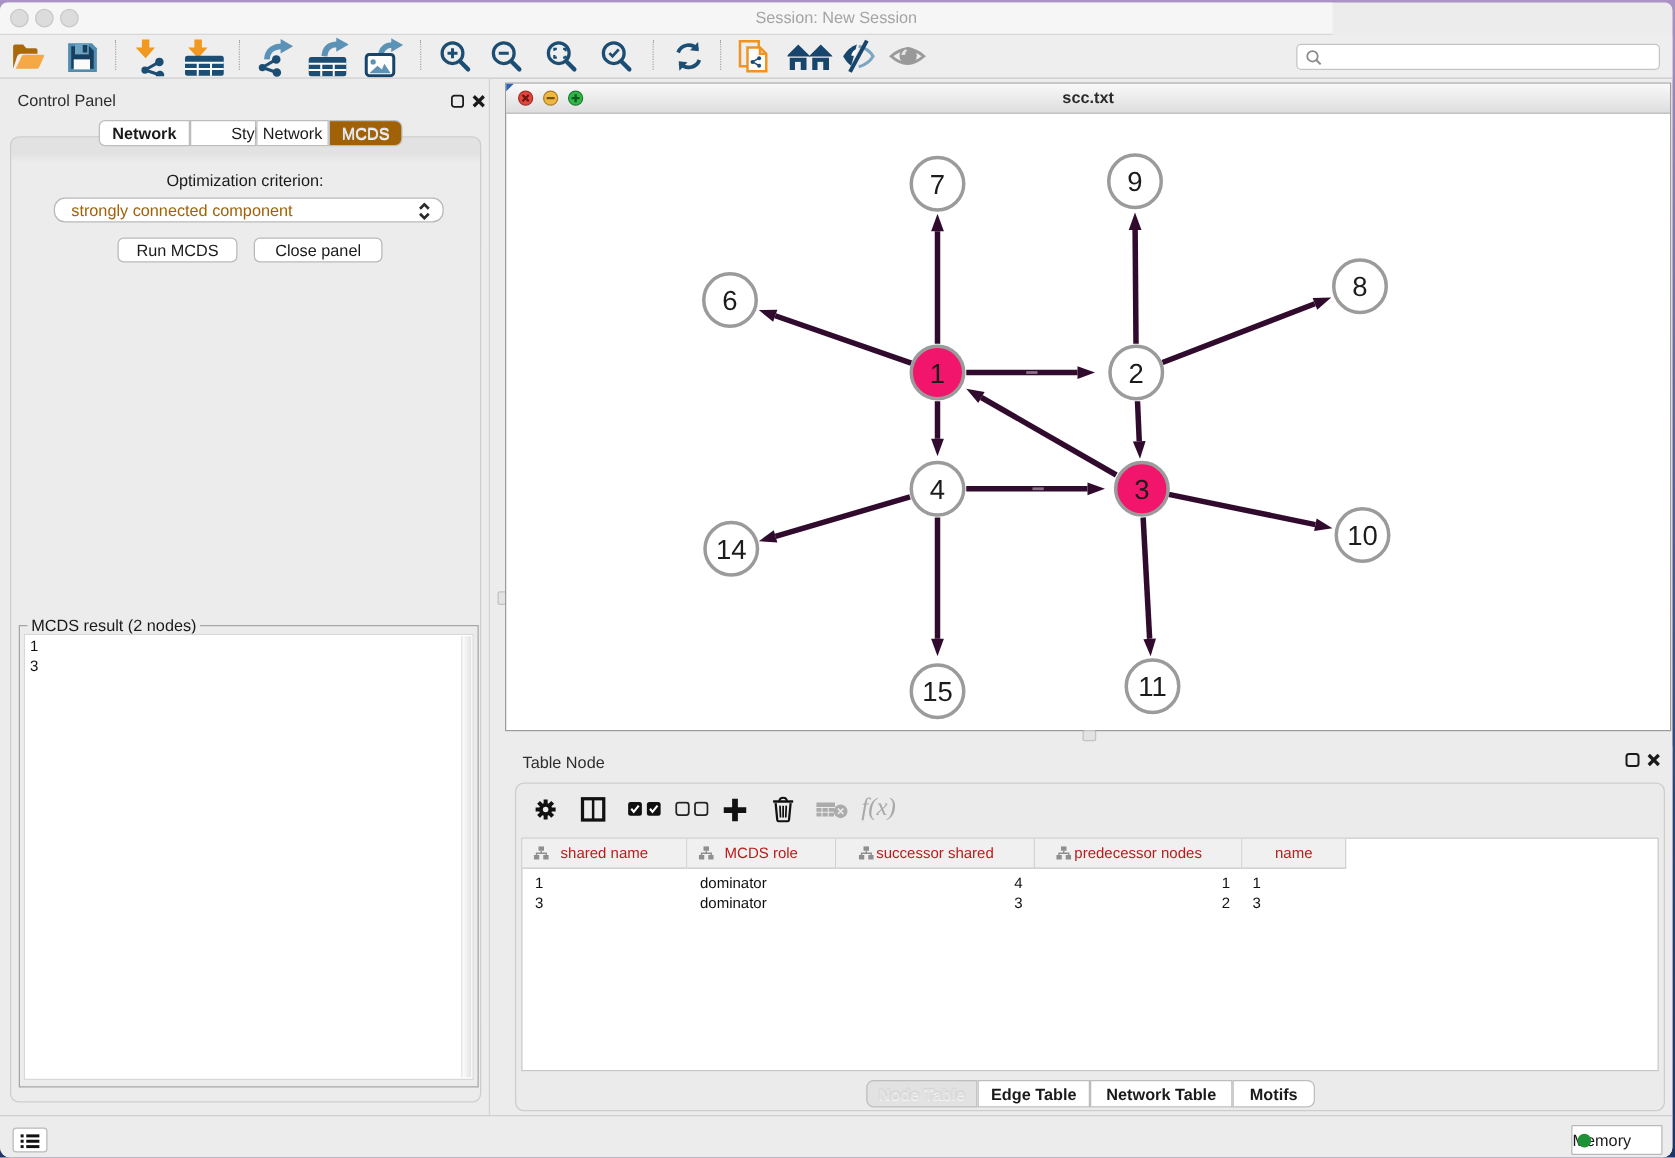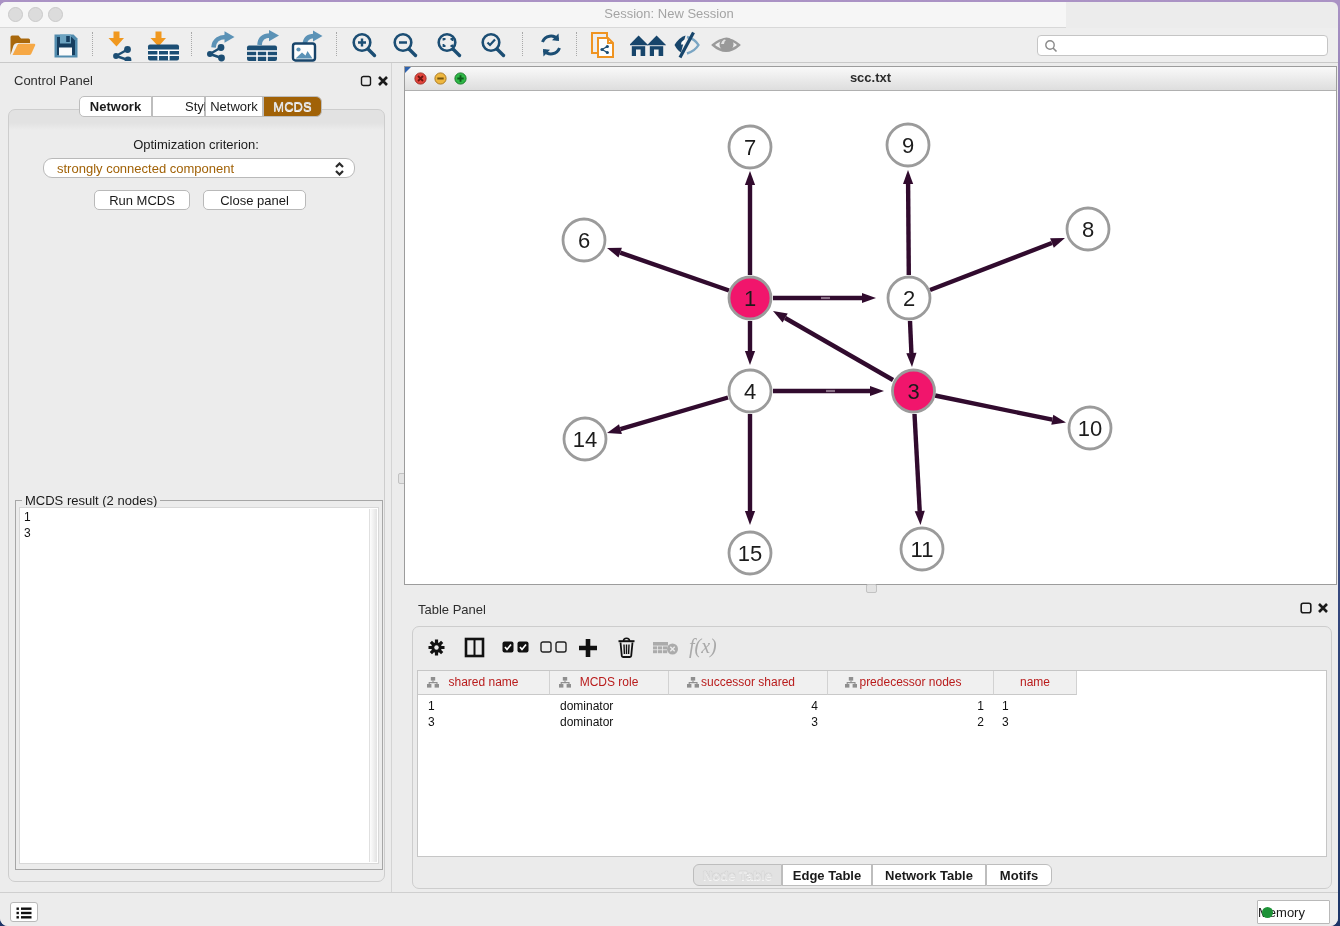--- a/index.html
+++ b/index.html
@@ -271,21 +271,21 @@
         <text x="908" y="152">9</text>
         <text x="1090" y="435">10</text>
         <text x="922" y="556">11</text>
         <text x="585" y="446">14</text>
         <text x="750" y="560">15</text>
       </g>
     </svg>
   </div>
   <div class="abs" style="left:866px;top:582px;width:9px;height:7px;background:#e3e3e3;border:1px solid #c2c2c2;border-radius:2px;"></div>
   <div id="tpanel" class="abs">
-    <div class="abs" style="left:14px;top:5px;font-size:13px;color:#2e2e2e;">Table Panel</div>
+    <div class="abs" style="left:14px;top:5px;font-size:13px;color:#2e2e2e;">Table Node</div>
     <svg class="abs" style="left:896px;top:5px;" width="12" height="12" viewBox="0 0 12 12">
         <rect x="1.2" y="1.2" width="9.6" height="9.6" rx="2" fill="none" stroke="#1a1a1a" stroke-width="1.6"></rect>
       </svg>
     <svg class="abs" style="left:913px;top:5px;" width="12" height="12" viewBox="0 0 12 12">
         <path d="M2 2 L10 10 M10 2 L2 10" stroke="#1a1a1a" stroke-width="2.6"></path>
       </svg>
     <div class="panelbox" style="left:8px;top:29px;width:918px;height:261px;"></div>
 
     <svg class="abs" style="left:22px;top:40px;" width="21" height="21" viewBox="0 0 21 21">
         <g fill="#111">

